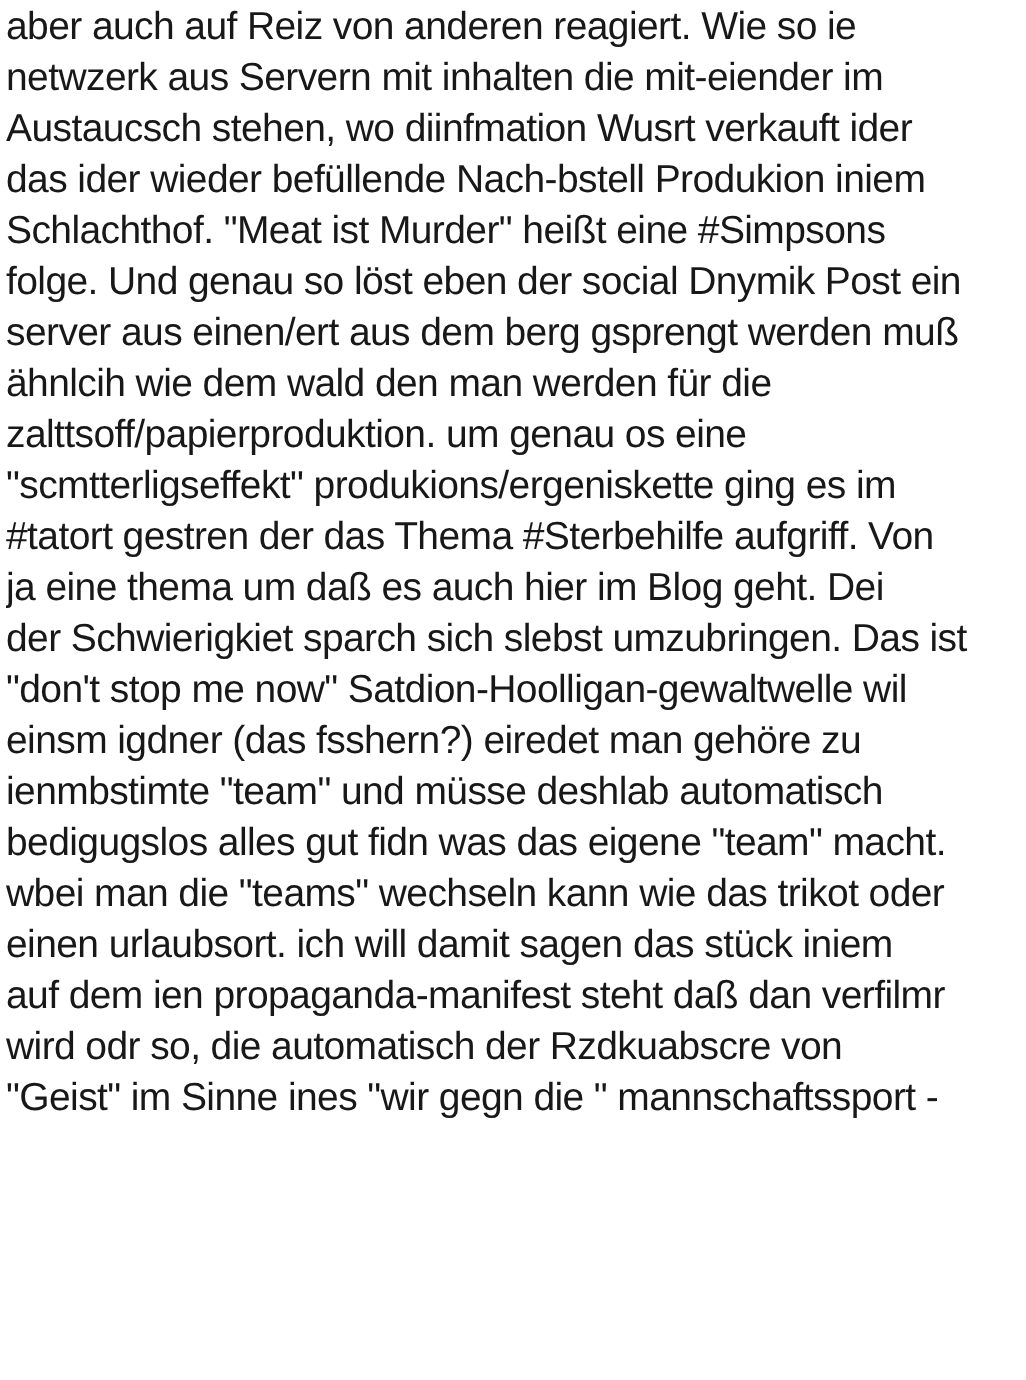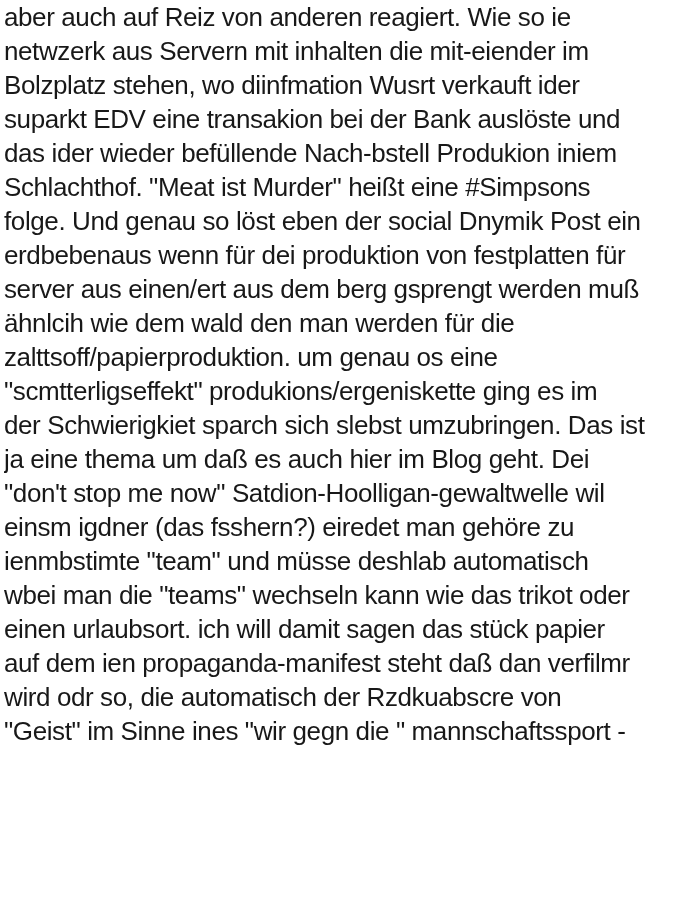--- a/index.html
+++ b/index.html
@@ -30,33 +30,33 @@
     letter-spacing: -0.4px;
     overflow: hidden;
   }
 </style>
 </head>
 <body>
 
 <div class="page">
   <div class="text-line">aber auch auf Reiz von anderen reagiert. Wie so ie</div>
   <div class="text-line">netwzerk aus Servern mit inhalten die mit-eiender im</div>
-  <div class="text-line">Bolzplatz stehen, wo diinfmation Wusrt verkauft ider</div>
-  <div class="text-line">suparkt EDV eine transakion bei der Bank auslöste und</div>
+  <div class="text-line">Austaucsch stehen, wo diinfmation Wusrt verkauft ider</div>
   <div class="text-line">das ider wieder befüllende Nach-bstell Produkion iniem</div>
   <div class="text-line">Schlachthof. "Meat ist Murder" heißt eine #Simpsons</div>
   <div class="text-line">folge. Und genau so löst eben der social Dnymik Post ein</div>
-  <div class="text-line">erdbebenaus wenn für dei produktion von festplatten für</div>
   <div class="text-line">server aus einen/ert aus dem berg gsprengt werden muß</div>
   <div class="text-line">ähnlcih wie dem wald den man werden für die</div>
   <div class="text-line">zalttsoff/papierproduktion. um genau os eine</div>
   <div class="text-line">"scmtterligseffekt" produkions/ergeniskette ging es im</div>
+  <div class="text-line">#tatort gestren der das Thema #Sterbehilfe aufgriff. Von</div>
+  <div class="text-line">ja eine thema um daß es auch hier im Blog geht. Dei</div>
   <div class="text-line">der Schwierigkiet sparch sich slebst umzubringen. Das ist</div>
-  <div class="text-line">ja eine thema um daß es auch hier im Blog geht. Dei</div>
   <div class="text-line">"don't stop me now" Satdion-Hoolligan-gewaltwelle wil</div>
   <div class="text-line">einsm igdner (das fsshern?) eiredet man gehöre zu</div>
   <div class="text-line">ienmbstimte "team" und müsse deshlab automatisch</div>
+  <div class="text-line">bedigugslos alles gut fidn was das eigene "team" macht.</div>
   <div class="text-line">wbei man die "teams" wechseln kann wie das trikot oder</div>
-  <div class="text-line">einen urlaubsort. ich will damit sagen das stück papier</div>
+  <div class="text-line">einen urlaubsort. ich will damit sagen das stück iniem</div>
   <div class="text-line">auf dem ien propaganda-manifest steht daß dan verfilmr</div>
   <div class="text-line">wird odr so, die automatisch der Rzdkuabscre von</div>
   <div class="text-line">"Geist" im Sinne ines "wir gegn die " mannschaftssport -</div>
 </div>
 
 </body></html>

